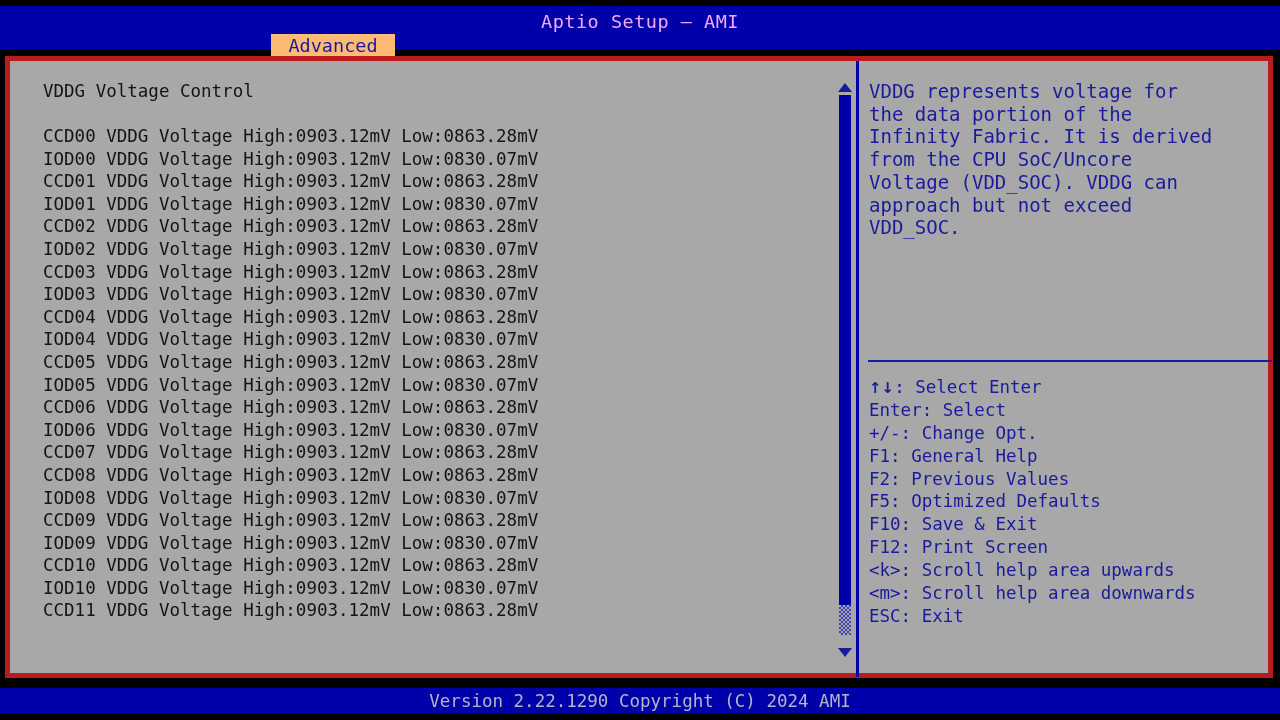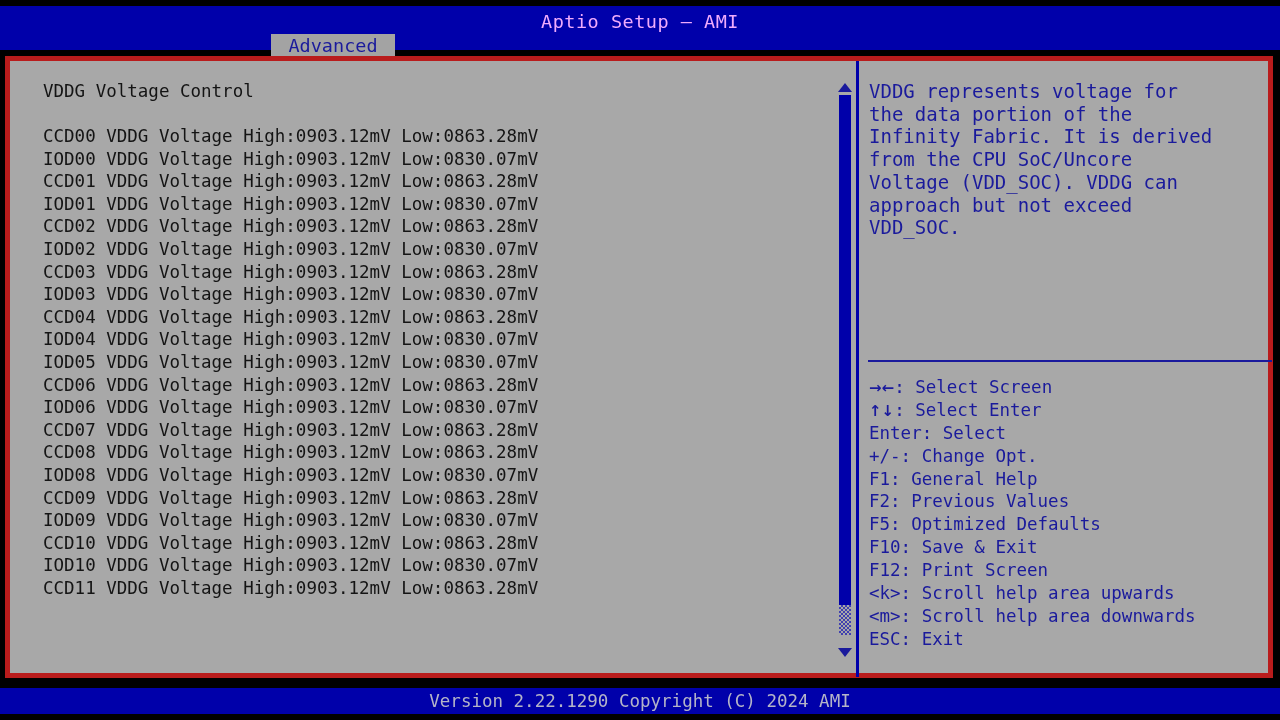--- a/index.html
+++ b/index.html
@@ -48,21 +48,21 @@
     top: 28px;
     width: 1280px;
     height: 24px;
   }
   #tab-advanced {
     position: absolute;
     left: 271px;
     top: 0px;
     width: 124px;
     height: 24px;
-    background: #a3a3a3;
+    background: #fdba74;
     color: #1a1a9c;
     font-size: 18.5px;
     line-height: 24px;
     text-align: center;
     white-space: pre;
   }
 
   
   #frame {
     position: absolute;
@@ -259,20 +259,21 @@
           <div class="row"><span>CCD00 VDDG Voltage</span><span> High:0903.12mV</span><span> Low:0863.28mV</span></div>
           <div class="row"><span>IOD00 VDDG Voltage</span><span> High:0903.12mV</span><span> Low:0830.07mV</span></div>
           <div class="row"><span>CCD01 VDDG Voltage</span><span> High:0903.12mV</span><span> Low:0863.28mV</span></div>
           <div class="row"><span>IOD01 VDDG Voltage</span><span> High:0903.12mV</span><span> Low:0830.07mV</span></div>
           <div class="row"><span>CCD02 VDDG Voltage</span><span> High:0903.12mV</span><span> Low:0863.28mV</span></div>
           <div class="row"><span>IOD02 VDDG Voltage</span><span> High:0903.12mV</span><span> Low:0830.07mV</span></div>
           <div class="row"><span>CCD03 VDDG Voltage</span><span> High:0903.12mV</span><span> Low:0863.28mV</span></div>
           <div class="row"><span>IOD03 VDDG Voltage</span><span> High:0903.12mV</span><span> Low:0830.07mV</span></div>
           <div class="row"><span>CCD04 VDDG Voltage</span><span> High:0903.12mV</span><span> Low:0863.28mV</span></div>
           <div class="row"><span>IOD04 VDDG Voltage</span><span> High:0903.12mV</span><span> Low:0830.07mV</span></div>
+          <div class="row"><span>CCD05 VDDG Voltage</span><span> High:0903.12mV</span><span> Low:0863.28mV</span></div>
           <div class="row"><span>IOD05 VDDG Voltage</span><span> High:0903.12mV</span><span> Low:0830.07mV</span></div>
           <div class="row"><span>CCD06 VDDG Voltage</span><span> High:0903.12mV</span><span> Low:0863.28mV</span></div>
           <div class="row"><span>IOD06 VDDG Voltage</span><span> High:0903.12mV</span><span> Low:0830.07mV</span></div>
           <div class="row"><span>CCD07 VDDG Voltage</span><span> High:0903.12mV</span><span> Low:0863.28mV</span></div>
           <div class="row"><span>CCD08 VDDG Voltage</span><span> High:0903.12mV</span><span> Low:0863.28mV</span></div>
           <div class="row"><span>IOD08 VDDG Voltage</span><span> High:0903.12mV</span><span> Low:0830.07mV</span></div>
           <div class="row"><span>CCD09 VDDG Voltage</span><span> High:0903.12mV</span><span> Low:0863.28mV</span></div>
           <div class="row"><span>IOD09 VDDG Voltage</span><span> High:0903.12mV</span><span> Low:0830.07mV</span></div>
           <div class="row"><span>CCD10 VDDG Voltage</span><span> High:0903.12mV</span><span> Low:0863.28mV</span></div>
           <div class="row"><span>IOD10 VDDG Voltage</span><span> High:0903.12mV</span><span> Low:0830.07mV</span></div>
@@ -294,21 +295,20 @@
     <div id="right-panel">
       <div id="help-text">VDDG represents voltage for
 the data portion of the
 Infinity Fabric. It is derived
 from the CPU SoC/Uncore
 Voltage (VDD_SOC). VDDG can
 approach but not exceed
 VDD_SOC.</div>
       <div id="h-divider"></div>
       <div id="legend">
-          <div class="legend-line"><span class="arrows">→←</span><span>: Select Screen</span></div>
           <div class="legend-line"><span class="arrows">↑↓</span><span>: Select Enter</span></div>
           <div class="legend-line"><span>Enter: Select</span></div>
           <div class="legend-line"><span>+/-: Change Opt.</span></div>
           <div class="legend-line"><span>F1: General Help</span></div>
           <div class="legend-line"><span>F2: Previous Values</span></div>
           <div class="legend-line"><span>F5: Optimized Defaults</span></div>
           <div class="legend-line"><span>F10: Save &amp; Exit</span></div>
           <div class="legend-line"><span>F12: Print Screen</span></div>
           <div class="legend-line"><span>&lt;k&gt;: Scroll help area upwards</span></div>
           <div class="legend-line"><span>&lt;m&gt;: Scroll help area downwards</span></div>

